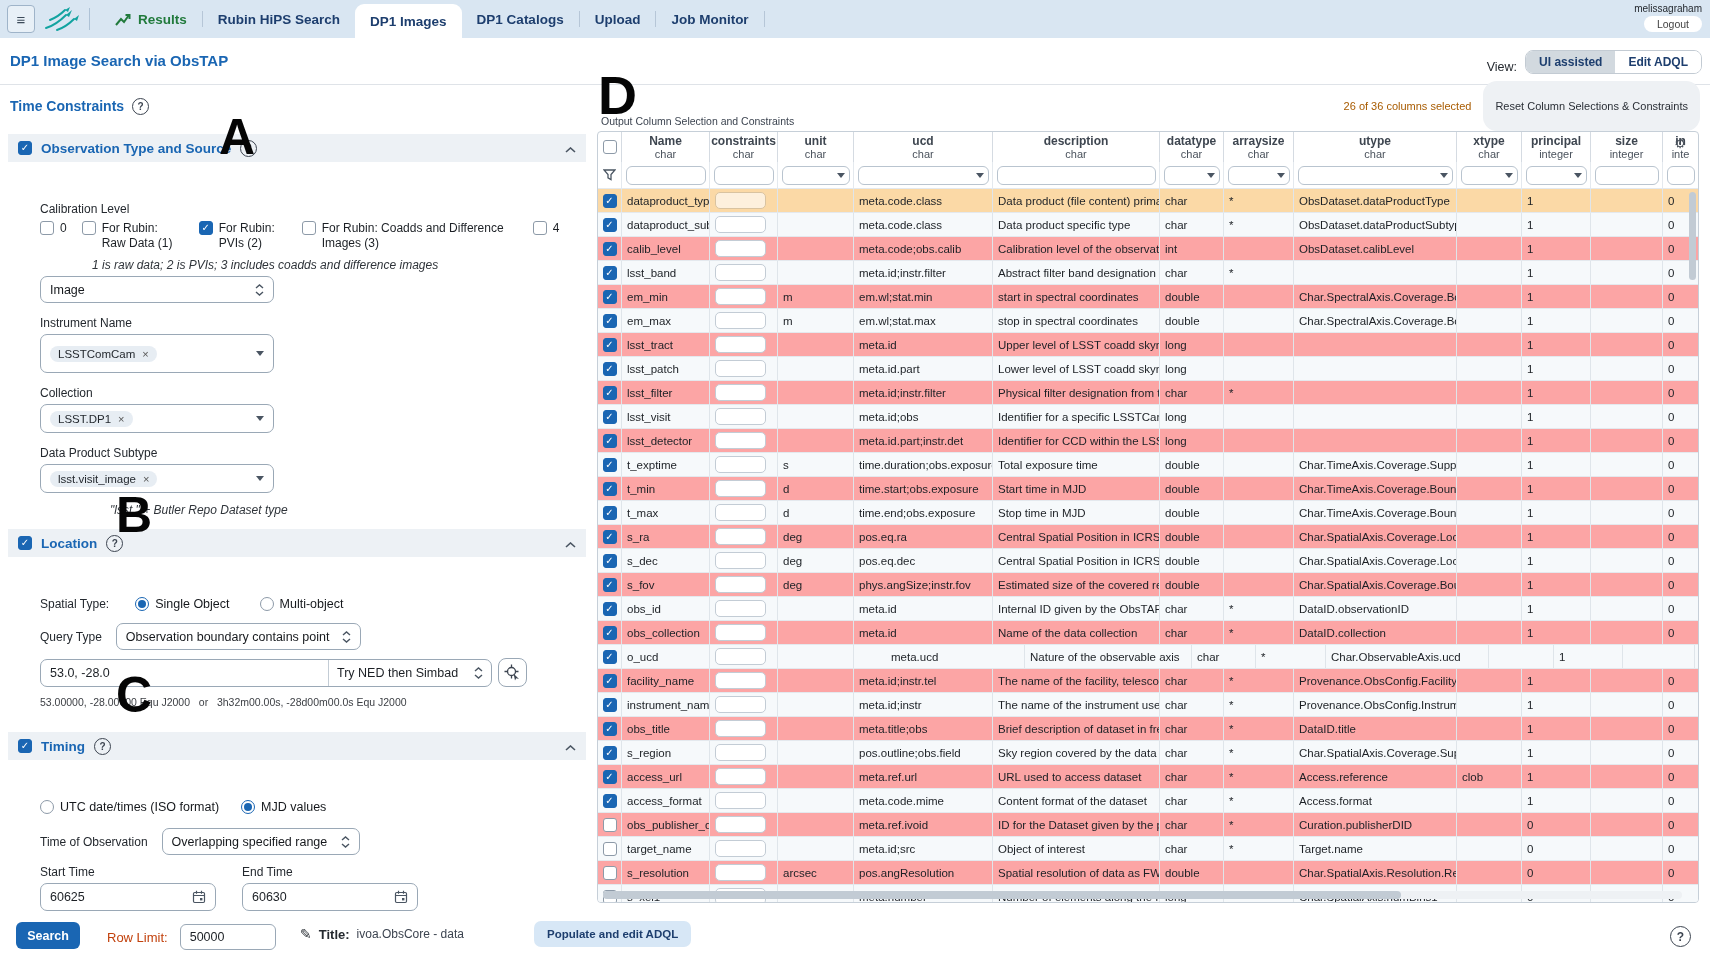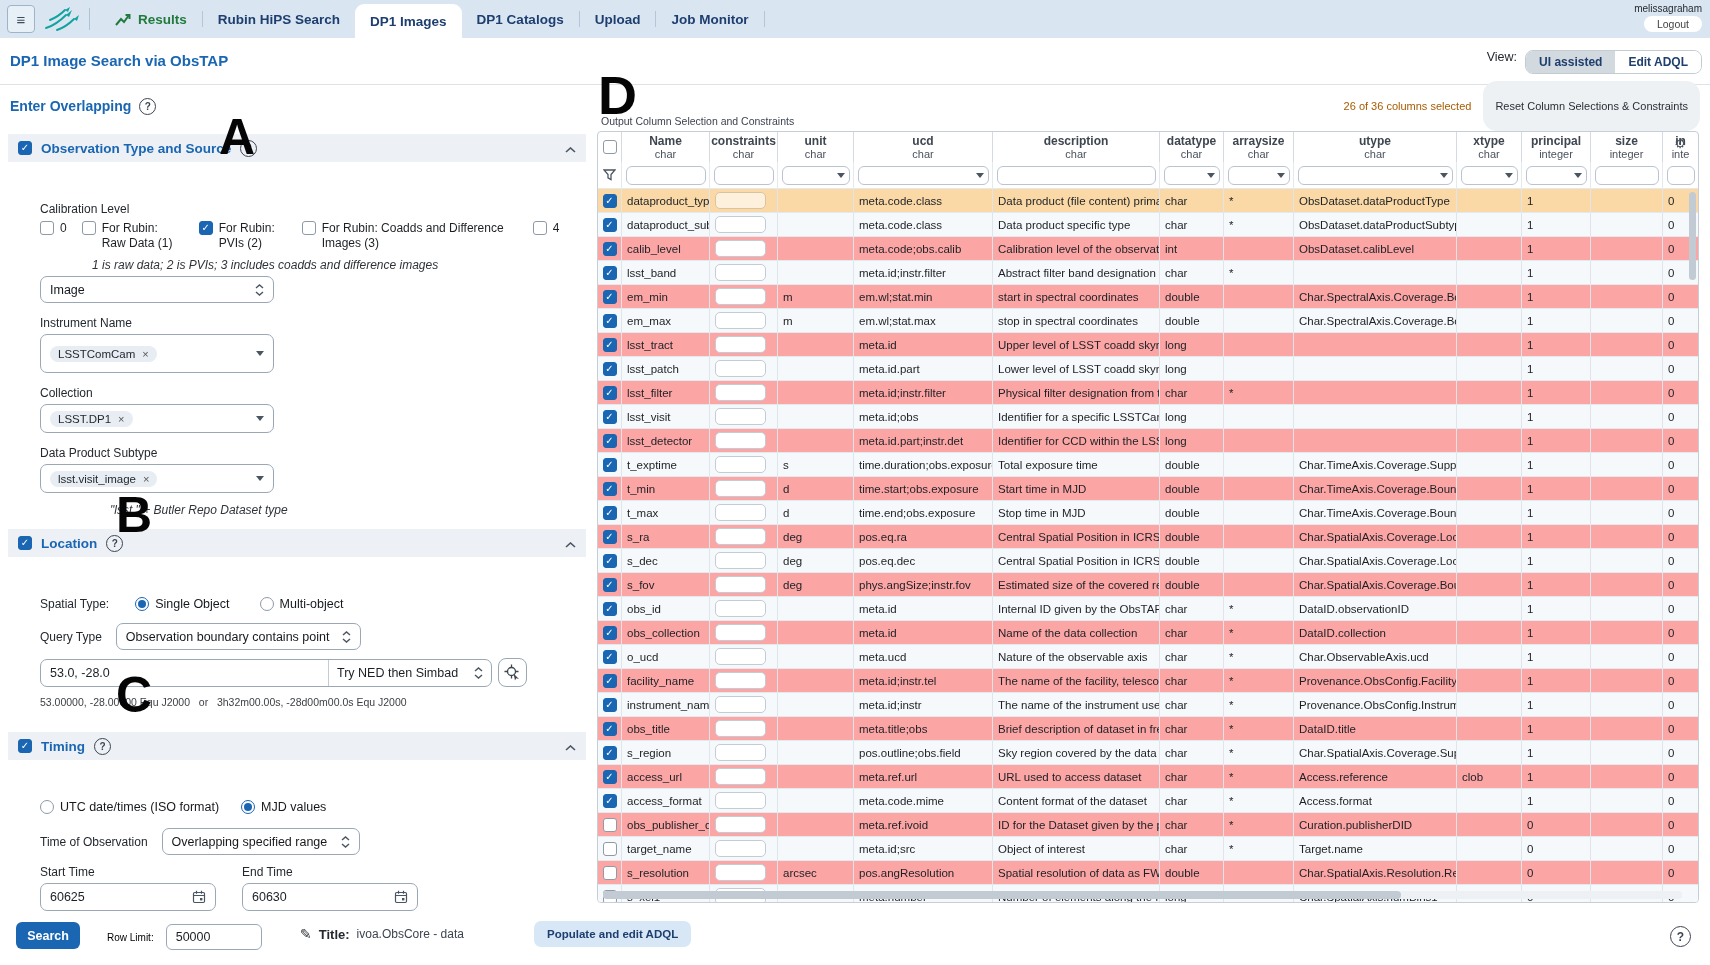--- a/index.html
+++ b/index.html
@@ -14,21 +14,21 @@
   .tabs{display:flex;align-items:center;height:100%;}
   .tab{display:flex;align-items:center;gap:6px;padding:0 15px;font-size:13.5px;font-weight:bold;color:#1d3e6e;height:100%;}
   .tab.results{color:#217a3c;}
   .tabsep{width:1px;height:16px;background:#b6c6d7;}
   .tab.active{background:#fff;border-radius:9px 9px 0 0;height:34px;align-self:flex-end;color:#1d3e6e;}
   .userbox{position:absolute;right:8px;top:3px;display:flex;flex-direction:column;align-items:flex-end;gap:2px;}
   .username{font-size:10px;color:#24292f;}
   .logout{background:#fff;border-radius:11px;padding:2px 13px;font-size:10.5px;color:#444;}
   
   .pagetitle{position:absolute;left:10px;top:52px;font-size:15px;font-weight:bold;color:#1a66b3;}
-  .viewgroup{position:absolute;right:8px;top:50px;display:flex;align-items:flex-start;gap:8px;font-size:12.5px;color:#24292f;}
+  .viewgroup{position:absolute;right:8px;top:50px;display:flex;align-items:flex-end;gap:8px;font-size:12.5px;color:#24292f;}
   .segmented{display:flex;border:1px solid #c3cbd3;border-radius:8px;overflow:hidden;}
   .segopt{padding:4px 13px;font-size:12px;font-weight:bold;color:#1d3e6e;background:#fff;}
   .segopt.on{background:#d2d9df;}
   .hr1{position:absolute;left:0;right:0;top:84px;height:1px;background:#dfe3e8;}
   .consrow{position:absolute;left:10px;right:10px;top:94px;height:24px;display:flex;align-items:center;justify-content:space-between;}
   .consleft{display:flex;align-items:center;gap:8px;font-size:14px;font-weight:bold;color:#1a66b3;}
   .consright{display:flex;align-items:center;gap:12px;}
   .selinfo{font-size:11px;color:#a85b00;}
   .resetpill{background:#eef1f4;border-radius:14px;padding:19px 12px;font-size:11px;color:#2a2f36;}
   
@@ -100,21 +100,21 @@
   .trow.sel .cinput{background:#fdf0dd;border-color:#d9c3a0;}
   .gear{position:absolute;top:5px;right:12px;font-size:13px;color:#4a525c;line-height:1;}
   .vthumb{position:absolute;right:2px;top:60px;width:7px;height:88px;background:#c2cbd4;border-radius:4px;}
   .hscroll{position:absolute;left:5px;right:16px;bottom:3px;height:8px;background:#eef1f4;border-radius:4px;}
   .hthumb{width:74%;height:100%;background:#c2cbd4;border-radius:4px;}
   
   .footer{position:absolute;left:0;right:0;top:918px;height:42px;}
   .searchbtn{position:absolute;left:16px;top:4px;width:64px;height:27px;background:#1a66b3;color:#fff;border-radius:6px;
              font-size:12.5px;font-weight:bold;display:flex;align-items:center;justify-content:center;}
   .rowlimit{position:absolute;left:107px;top:6px;display:flex;align-items:center;gap:12px;}
-  .rl-label{font-size:10px;color:#000000;}
+  .rl-label{font-size:13px;color:#c2410c;}
   .rl-input{width:96px;height:26px;border:1px solid #9aa8b6;border-radius:6px;display:flex;align-items:center;
             padding:0 9px;font-size:12.5px;box-sizing:border-box;}
   .titlegrp{position:absolute;left:300px;top:8px;display:flex;align-items:center;gap:7px;}
   .pencil{font-size:14px;color:#2f343a;}
   .titlelbl{font-size:13px;font-weight:bold;color:#24292f;}
   .titleval{font-size:12px;color:#3c4450;}
   .populate{position:absolute;left:534px;top:3px;background:#d7e7f6;border-radius:7px;padding:7px 13px;
             font-size:11.5px;font-weight:bold;color:#1d3e6e;}
   .helpbtn{position:absolute;left:1670px;top:926px;width:19px;height:19px;border:1.5px solid #3c4450;border-radius:50%;
            display:flex;align-items:center;justify-content:center;font-size:12px;font-weight:bold;color:#3c4450;}
@@ -180,21 +180,21 @@
   <span>View:</span>
   <div class="segmented">
     <span class="segopt on">UI assisted</span>
     <span class="segopt">Edit ADQL</span>
   </div>
 </div>
 <div class="hr1"></div>
 
 <div class="consrow">
   <div class="consleft">
-    <span>Enter Overlapping</span>
+    <span>Time Constraints</span>
     <span class="qicon">?</span>
   </div>
   <div class="consright">
     <span class="selinfo">26 of 36 columns selected</span>
     <span class="resetpill">Reset Column Selections &amp; Constraints</span>
   </div>
 </div>
 
 <div class="lp">
   <div style="height:8px"></div>
@@ -876,21 +876,21 @@
       </div>
       <div class="trow alt">
         <div class="td tdc" style="width: 24px;">
           <div class="cb on"></div>
         </div>
         <div class="td" style="width: 88px;">o_ucd</div>
         <div class="td" style="width: 68px;">
           <div class="cinput"></div>
         </div>
         <div class="td" style="width: 76px;"></div>
-        <div class="td" style="width: 139px;">meta.ucd</div>
+        <div class="td" style="width: 139px; margin-left: 32px;">meta.ucd</div>
         <div class="td" style="width: 167px;">Nature of the observable axis</div>
         <div class="td" style="width: 64px;">char</div>
         <div class="td" style="width: 70px;">*</div>
         <div class="td" style="width: 163px;">Char.ObservableAxis.ucd</div>
         <div class="td" style="width: 65px;"></div>
         <div class="td" style="width: 69px;">1</div>
         <div class="td" style="width: 72px;"></div>
         <div class="td" style="width: 36px;">0</div>
       </div>
       <div class="trow">

